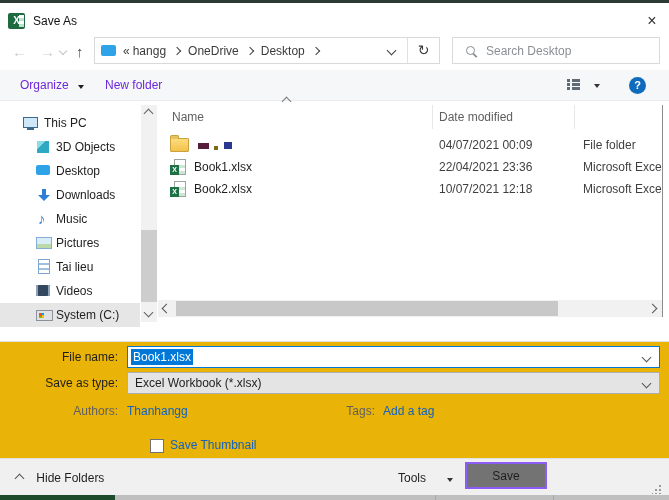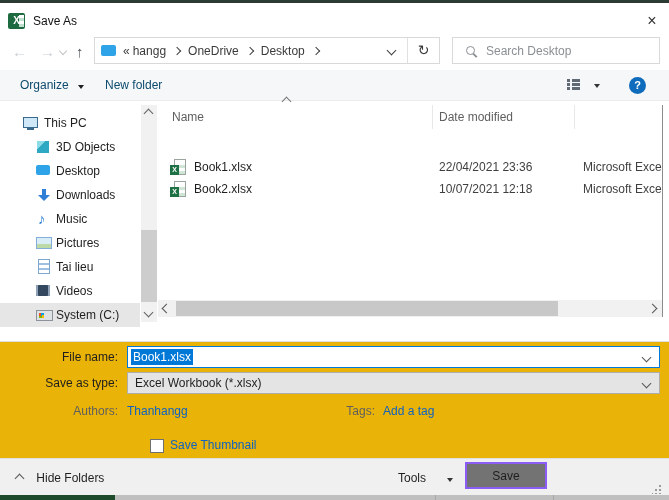--- a/index.html
+++ b/index.html
@@ -50,21 +50,21 @@
                display:flex; align-items:center; box-sizing:border-box; }
   #search-lens { width:7px; height:7px; border:1.5px solid #8a8f94; border-radius:50%;
                  margin-left:13px; position:relative; }
   #search-lens::after { content:""; position:absolute; width:1.6px; height:5px; background:#8a8f94;
                  left:7px; top:6px; transform:rotate(-45deg); }
   #search-placeholder { color:#8a8f94; margin-left:11px; }
 
   
   #toolbar { left:0; top:70px; width:669px; height:31px; background:#f6f7f8; border-bottom:1px solid #ececec;
              box-sizing:border-box; }
-  .tb-item { position:absolute; top:0; height:30px; line-height:30px; color:#0c4a6e; }
+  .tb-item { position:absolute; top:0; height:30px; line-height:30px; color:#6d28d9; }
   #view-icon { left:567px; top:9px; width:13px; height:13px; }
   #view-icon i { display:block; height:3px; margin-bottom:1px;
                  background:linear-gradient(to right,#5f6a75 3px, transparent 3px, transparent 5px, #5f6a75 5px); }
   #help-button { left:629px; top:7px; width:17px; height:17px; border-radius:50%; background:#0f6cbd;
                  color:#fff; font-weight:bold; font-size:11px; text-align:center; line-height:17px; }
 
   
   .side-item { position:absolute; left:0; width:140px; height:24px; line-height:24px; }
   .side-item.sel { background:#e6e6e6; }
   .side-label { position:absolute; top:0; }
@@ -263,20 +263,30 @@
   <div class="abs" id="side-scroll">
     <span class="chev up arrow" style="top:5px;"></span>
     <div id="side-thumb"></div>
     <span class="chev down arrow" style="top:204px;"></span>
   </div>
 
   <div class="abs hcell" style="left:158px; width:275px; padding-left:14px;">Name</div>
   <div class="abs hcell" style="left:433px; width:142px; padding-left:6px;">Date modified</div>
   <span class="abs chev up" id="sort-caret"></span>
 
+  <div class="listrow" style="top:134px;">
+    <span class="folder-ico"></span>
+    <span class="row-name" style="left:40px;">
+      <span class="block" style="width: 11px; height: 6px; background: rgb(87, 28, 57);"></span>
+      <span class="block" style="width: 4px; height: 4px; margin-top: 4px; background: rgb(122, 106, 16);"></span>
+      <span class="block" style="width: 8px; height: 7px; background: rgb(43, 56, 144);"></span>
+    </span>
+    <span class="row-date">04/07/2021 00:09</span>
+    <span class="row-type">File folder</span>
+  </div>
 
   <div class="listrow" style="top:156px;">
     <span class="xl-ico">
         <span class="page"></span>
         <span class="badge">X</span>
       </span>
     <span class="row-name">Book1.xlsx</span>
     <span class="row-date">22/04/2021 23:36</span>
     <span class="row-type">Microsoft Excel W</span>
   </div>

